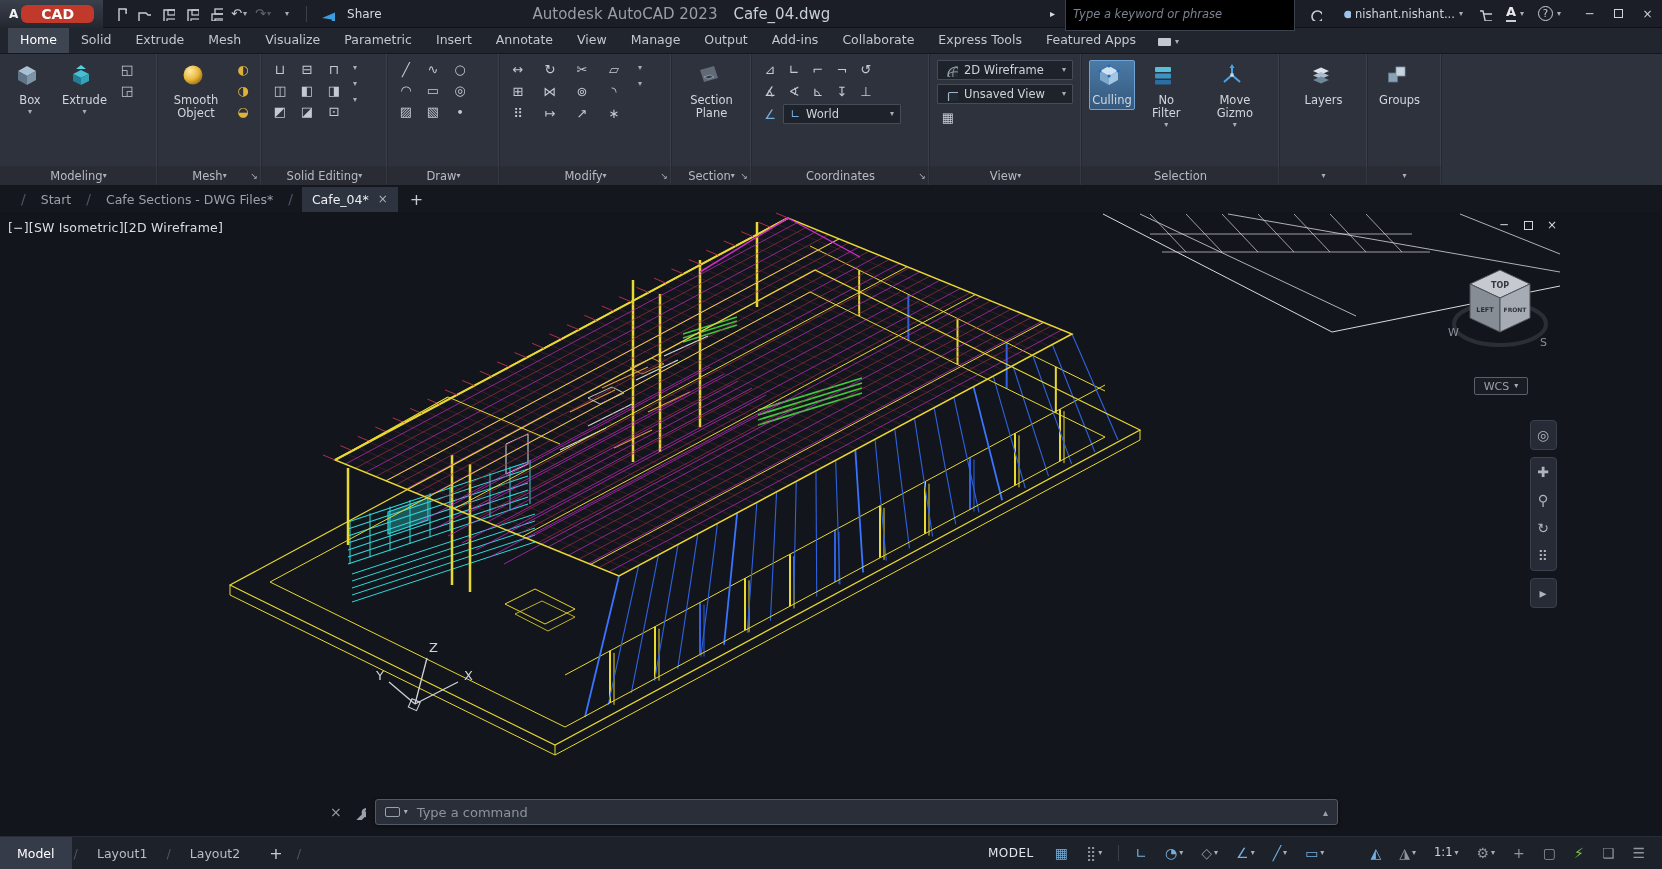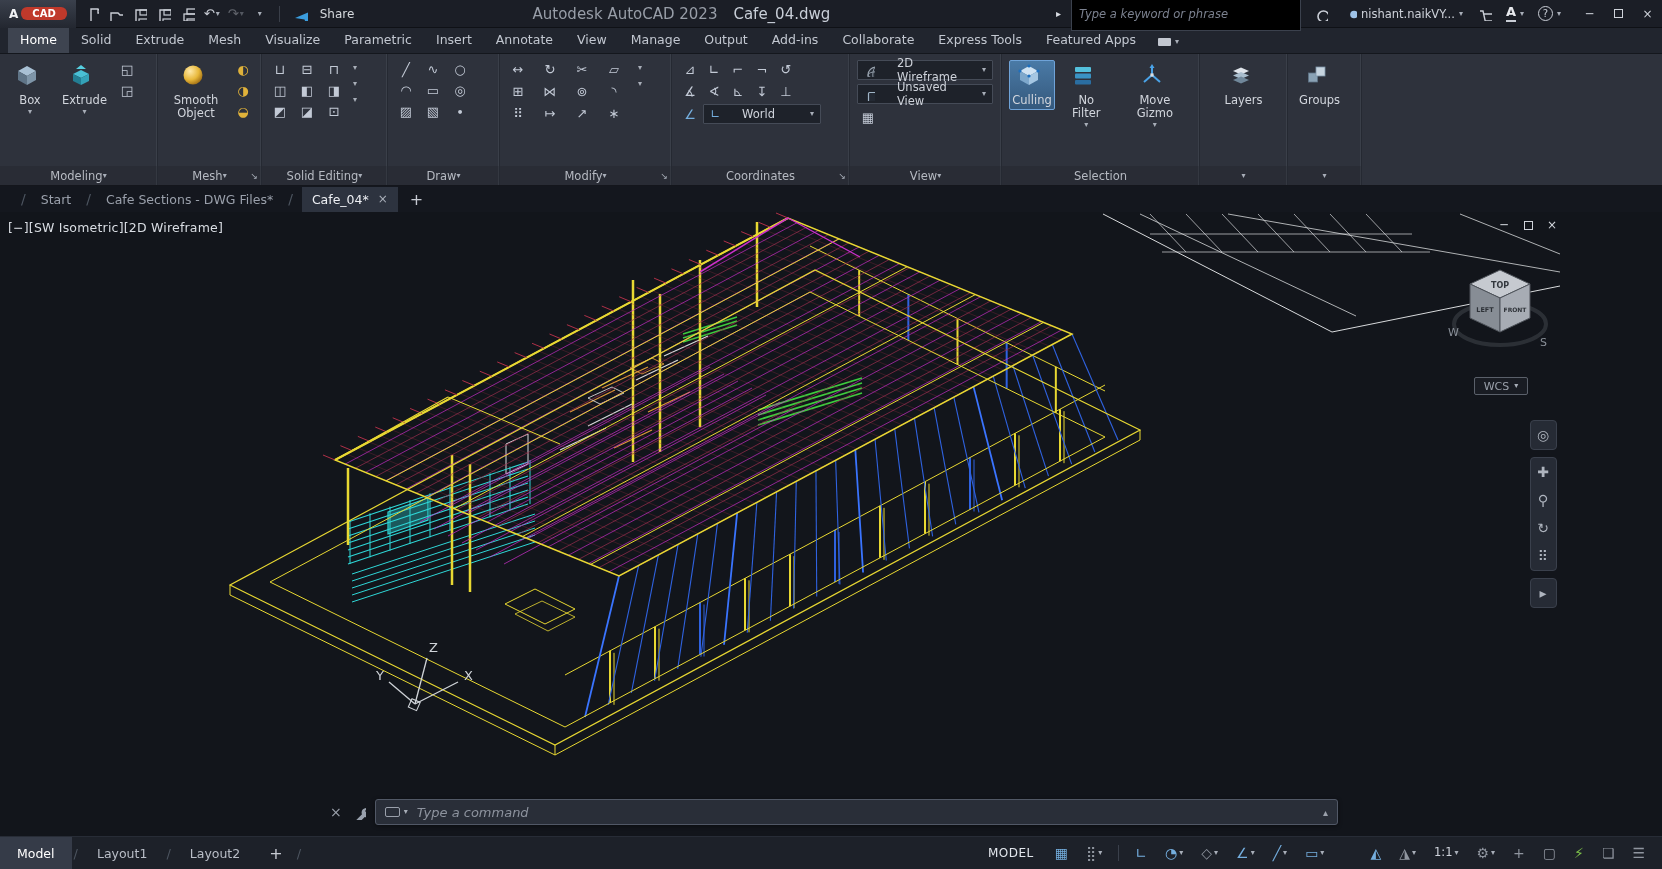--- a/index.html
+++ b/index.html
@@ -5,21 +5,21 @@
 <style>
 *{box-sizing:border-box;margin:0;padding:0}
 html,body{width:1662px;height:869px;overflow:hidden}
 body{background:#12151b;font-family:"DejaVu Sans","Liberation Sans",sans-serif;color:#c6cad2;font-size:12px}
 button{font-family:inherit;cursor:default}
 
 
 .titlebar{height:28px;width:1662px;background:#1b1e26;display:flex;align-items:center;position:relative;border-bottom:1px solid #0f1116}
 .app-logo{display:flex;align-items:center;height:28px;padding:0 9px;background:linear-gradient(#3a404c,#232730)}
 .logo-a{color:#f0f2f5;font-weight:700;font-size:12px;margin-right:3px}
-.logo-badge{background:#c0392b;color:#fff;font-size:10px;font-weight:700;padding:1px 11px;border-radius:6px}
+.logo-badge{background:#c0392b;color:#fff;font-size:14px;font-weight:700;padding:1px 20px;border-radius:6px}
 .qat{display:flex;align-items:center;margin-left:4px}
 .qbtn{width:24px;height:24px;display:flex;align-items:center;justify-content:center;background:none;border:none;color:#c9cdd5;gap:1px}
 .ic16{width:15px;height:15px}
 .ic14{width:14px;height:14px}
 .uglyph{font-size:13px;color:#c9cdd5;line-height:1}
 .dim{opacity:.4}
 .tb-divider{width:1px;height:16px;background:#3a3f49;margin:0 7px}
 .share{display:flex;align-items:center;gap:12px;background:none;border:none;color:#d6dade;font-size:12px;padding:0 6px}
 .tb-title{position:absolute;left:41%;transform:translateX(-50%);display:flex;gap:16px;font-size:15px;color:#989ea8;pointer-events:none;white-space:nowrap}
 .tb-title .t2{color:#c9cfd8}
@@ -56,21 +56,21 @@
 .bigbtn.sel{background:linear-gradient(#4a7aa6,#35597d);border:1px solid #6fa3d8;border-radius:2px}
 .ic28{width:30px;height:30px}
 .vcol{display:flex;flex-direction:column;gap:2px}
 .hrow{display:flex;gap:2px;align-items:center}
 .tg{width:22px;height:19px;display:flex;align-items:center;justify-content:center;color:#c3cad6;font-size:13px}
 .gold .tg,.tg.gold{color:#e0b23a}
 .blue{color:#74aede}
 .tgrid3{display:grid;grid-template-columns:repeat(3,25px);gap:2px 2px}
 .tgrid4{display:grid;grid-template-columns:repeat(4,30px);gap:3px 2px}
 .ddcol{display:flex;flex-direction:column;gap:8px;padding-top:4px}
-.dropfield{height:20px;background:#1e222a;border:1px solid #454b57;display:flex;align-items:center;gap:22px;padding:0 6px;font-size:11.5px;color:#ced2da;border-radius:1px}
+.dropfield{height:20px;background:#1e222a;border:1px solid #454b57;display:flex;align-items:center;gap:6px;padding:0 6px;font-size:11.5px;color:#ced2da;border-radius:1px}
 .dropfield .dd{margin-left:auto}
 .df-130{width:136px}.df-118{width:118px}
 
 
 .filetabs{height:26px;width:1662px;background:#14171e;display:flex;align-items:center;font-size:12.5px;color:#9aa0ab;padding-left:12px}
 .ft-sep::after{content:"/";color:#4d5560;margin:0 9px;font-size:14px}
 .ftab{padding:4px 6px;white-space:nowrap}
 .ftab.active{background:#2d333f;color:#eef0f4;display:flex;gap:9px;align-items:center;padding:5px 10px}
 .ft-close{color:#aab0ba;font-size:12px}
 .ft-add{color:#c6cad2;font-size:16px;margin-left:12px;background:none;border:none}
@@ -85,21 +85,21 @@
 .navbar{position:absolute;left:1529px;top:208px;width:28px;display:flex;flex-direction:column;gap:7px;align-items:center}
 .nav-tile{width:27px;background:rgba(42,47,57,.85);border:1px solid #3a404c;border-radius:4px;display:flex;flex-direction:column;align-items:center;padding:3px 0;gap:6px}
 .nav-ic{width:23px;height:22px;display:flex;align-items:center;justify-content:center;color:#aeb4be;font-size:14px}
 
 
 .cmdline{position:absolute;left:330px;top:585px;width:1008px;height:30px;display:flex;align-items:center;gap:9px}
 .cmd-x{color:#9aa0ab;font-size:14px;background:none;border:none}
 .cmd-field{flex:1;height:26px;background:rgba(44,49,60,.9);border:1px solid #515866;border-radius:3px;display:flex;align-items:center;gap:9px;padding:0 9px;box-shadow:0 1px 4px rgba(0,0,0,.45)}
 .cmd-badge{display:flex;align-items:center;gap:4px}
 .cbox{width:15px;height:10px;border:1px solid #9aa0ab;border-radius:2px}
-.cmd-prompt{color:#8d939e;font-style:italic;font-size:13px}
+.cmd-prompt{color:#8d939e;font-size:13px}
 .cmd-hist{margin-left:auto;color:#9aa0ab;font-size:10px;background:none;border:none}
 
 
 .bottombar{height:33px;width:1662px;background:#1d2129;display:flex;align-items:center;border-top:1px solid #272c36}
 .ltabs{display:flex;align-items:center;height:100%}
 .ltab{padding:0 17px;height:100%;display:flex;align-items:center;font-size:12.5px;color:#b9bec7}
 .ltab.active{background:#353b48;color:#fff}
 .lt-sep{padding:0 2px}
 .lt-sep::after{content:"/";color:#4d5560;font-size:13px}
 .lt-add{padding:0 12px;font-size:16px;color:#c6cad2;background:none;border:none}
@@ -285,21 +285,21 @@
     </div>
     <button class="sbtn">
         <svg class="ic16">
           <use href="#sym-magnifier"></use>
         </svg>
       </button>
     <button class="sbtn">
       <svg class="ic16">
           <use href="#sym-person"></use>
         </svg>
-      <span class="uname">nishant.naikVY...</span>
+      <span class="uname">nishant.nishant...</span>
       <span class="dd"></span>
     </button>
     <button class="sbtn">
         <svg class="ic16">
           <use href="#sym-cart"></use>
         </svg>
       </button>
     <button class="sbtn">
         <span class="abadge">A</span>
         <span class="dd"></span>
@@ -458,20 +458,35 @@
         <span class="dd"></span>
       </div>
     </div>
     <div class="plabel">
         <span>Modify</span>
         <span class="dd"></span>
         <span class="launcher"></span>
       </div>
   </div>
 
+  <div class="panel" style="width:80px">
+    <div class="pbody" style="justify-content:center">
+      <div class="bigbtn">
+        <svg class="ic28">
+            <use href="#sym-secplane"></use>
+          </svg>
+        <span>Section Plane</span>
+      </div>
+    </div>
+    <div class="plabel">
+        <span>Section</span>
+        <span class="dd"></span>
+        <span class="launcher"></span>
+      </div>
+  </div>
 
   <div class="panel" style="width:178px">
     <div class="pbody">
       <div class="vcol" style="gap:3px">
         <div class="hrow">
             <span class="tg">⊿</span>
             <span class="tg">∟</span>
             <span class="tg">⌐</span>
             <span class="tg">¬</span>
             <span class="tg">↺</span>

